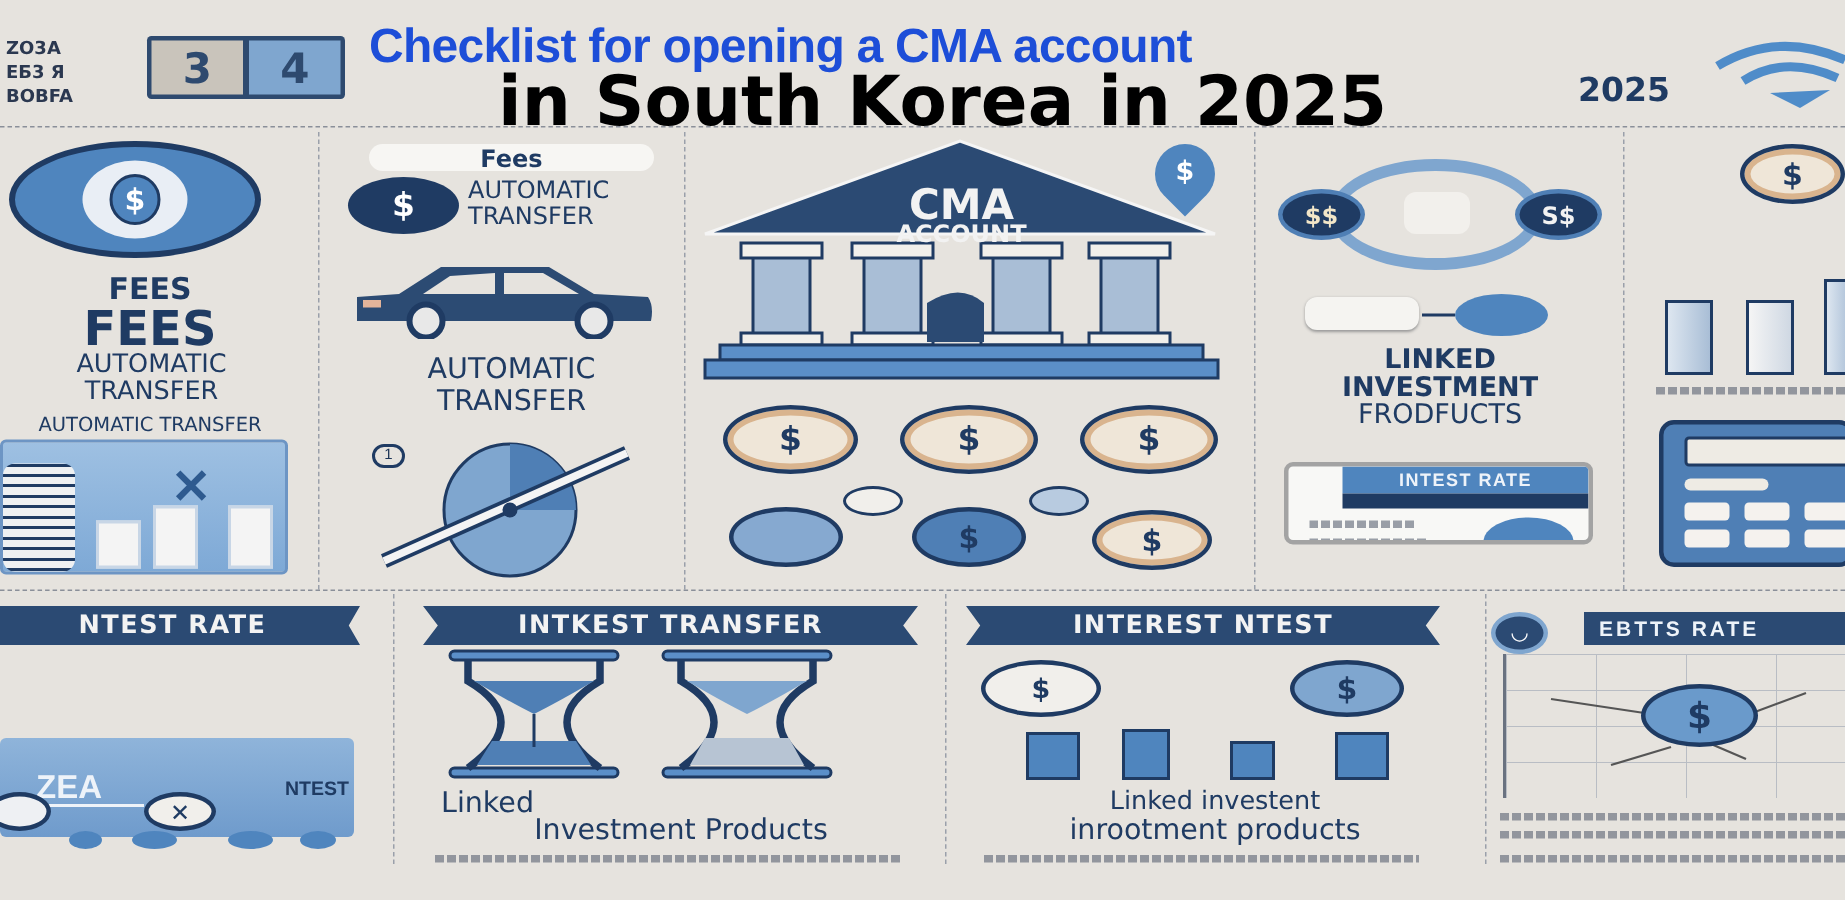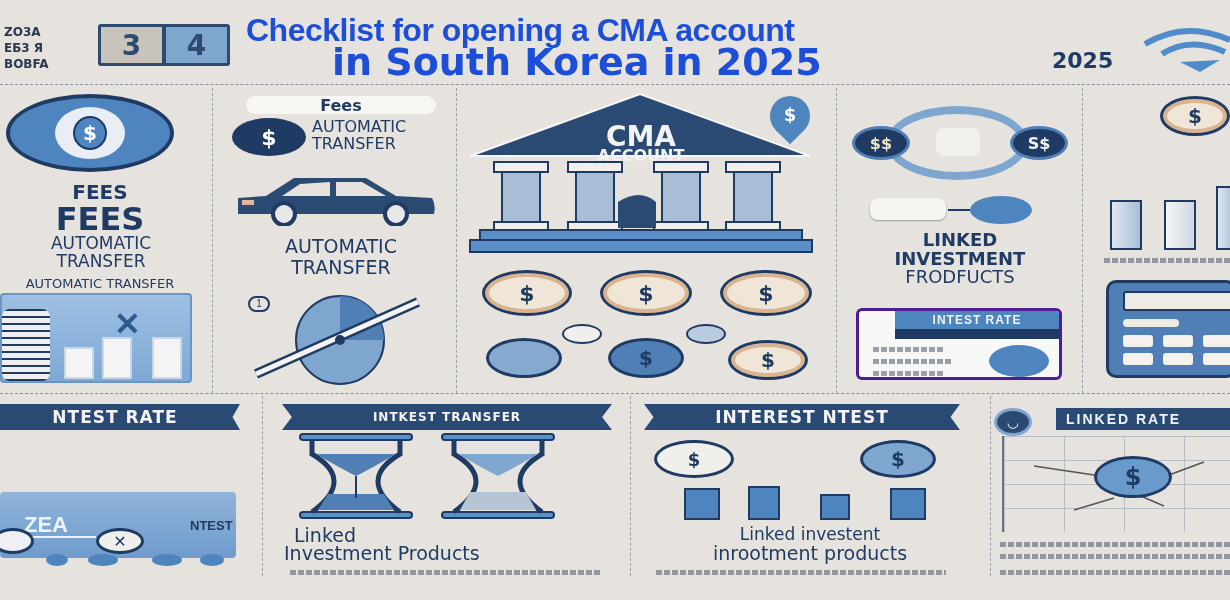--- a/index.html
+++ b/index.html
@@ -9,21 +9,21 @@
   .dotline { position: absolute; border-top: 1px dashed #8a8f99; }
   .vdot { position: absolute; border-left: 1px dashed #9aa0aa; }
 
   
   .hdr-left { left: 4px; top: 24px; font-size: 12px; font-weight: bold; line-height: 16px; color: #2b3850; font-family: "DejaVu Sans", sans-serif; }
   .flip { left: 98px; top: 24px; width: 132px; height: 42px; background: #2e4a6f; border-radius: 3px; display: flex; gap: 4px; padding: 3px; }
   .flip div { flex: 1; display: flex; align-items: center; justify-content: center; font-size: 28px; font-weight: bold; font-family: "DejaVu Sans", sans-serif; }
   .flip .d1 { background: #c9c4bb; color: #2e4a6f; }
   .flip .d2 { background: #7fa6cf; color: #2e4a6f; }
   .title1 { left: 246px; top: 12px; width: 760px; font-size: 32px; font-weight: bold; color: #1d4ed8; font-family: Liberation Sans, sans-serif; letter-spacing: -0.5px; white-space: nowrap; }
-  .title2 { left: 332px; top: 40px; font-size: 38px; font-weight: bold; color: #1d4ed8; font-family: "DejaVu Sans", sans-serif; white-space: nowrap; }
+  .title2 { left: 332px; top: 40px; font-size: 46px; font-weight: bold; color: #000000; font-family: "DejaVu Sans", sans-serif; white-space: nowrap; }
   .yr { left: 1052px; top: 48px; font-size: 22px; font-weight: bold; color: #1f3b63; font-family: "DejaVu Sans", sans-serif; }
 
   
   .coin { position: absolute; border-radius: 50%; display: flex; align-items: center; justify-content: center; font-weight: bold; font-family: "DejaVu Sans", sans-serif; }
   .coin-tan { background: #efe6d8; border: 3px solid #1f3b63; box-shadow: inset 0 0 0 4px #d9b48e; color: #1f3b63; }
   .coin-blue { background: #4f7fb5; border: 3px solid #1f3b63; color: #1f3b63; }
   .coin-light { background: #f1efeb; border: 3px solid #1f3b63; color: #1f3b63; }
 
   .lbl { position: absolute; font-weight: bold; font-family: "DejaVu Sans", sans-serif; color: #1f3b63; text-align: center; white-space: nowrap; }
 
@@ -140,21 +140,21 @@
 <div class="abs" style="left:886px;top:106px;width:142px;height:74px;border:8px solid #7fa6cf;border-radius:50%;"></div>
 <div class="coin" style="left:852px;top:126px;width:58px;height:34px;background:#1f3b63;border:3px solid #4f7fb5;color:#f2e6c8;font-size:16px;">$$</div>
 <div class="coin" style="left:1010px;top:126px;width:58px;height:34px;background:#1f3b63;border:3px solid #4f7fb5;color:#f2f2f2;font-size:16px;">S$</div>
 <div class="abs" style="left:936px;top:128px;width:44px;height:28px;background:#f2f0ec;border-radius:8px;"></div>
 <div class="abs" style="left:870px;top:198px;width:76px;height:22px;background:#f5f4f1;border-radius:8px;box-shadow:0 1px 2px #999;"></div>
 <div class="abs" style="left:948px;top:209px;width:22px;border-top:2px solid #1f3b63;"></div>
 <div class="coin" style="left:970px;top:196px;width:62px;height:28px;background:#4f85be;"></div>
 <div class="lbl" style="left:840px;top:230px;width:240px;font-size:18px;line-height:19px;">LINKED</div>
 <div class="lbl" style="left:840px;top:249px;width:240px;font-size:18px;line-height:19px;">INVESTMENT</div>
 <div class="lbl" style="left:840px;top:267px;width:240px;font-size:18px;line-height:19px;font-weight:normal;">FRODFUCTS</div>
-<div class="abs" style="left:856px;top:308px;width:206px;height:72px;background:#f8f8f6;border:3px solid #4c1d95;border-radius:6px;overflow:hidden;padding-left:36px;">
+<div class="abs" style="left:856px;top:308px;width:206px;height:55px;background:#f8f8f6;border:3px solid #a3a3a3;border-radius:6px;overflow:hidden;padding-left:36px;">
   <div style="height:18px;background:#4f85be;color:#eef3f9;font-size:12px;font-weight:bold;text-align:center;line-height:18px;letter-spacing:1px;">INTEST RATE</div>
   <div style="height:10px;background:#1f3b63;"></div>
   <div class="fine" style="left:14px;top:36px;width:70px;"></div>
   <div class="fine" style="left:14px;top:48px;width:78px;"></div>
   <div class="fine" style="left:14px;top:60px;width:72px;"></div>
   <div class="coin" style="left:130px;top:34px;width:60px;height:32px;background:#4f85be;"></div>
 </div>
 
 <div class="coin coin-tan" style="left:1160px;top:96px;width:70px;height:40px;font-size:20px;">$</div>
 <div class="bar" style="left:1110px;top:200px;width:32px;height:50px;background:linear-gradient(90deg,#dde6f0,#a9bed6);"></div>
@@ -178,53 +178,53 @@
   <div class="abs" style="left:190px;top:26px;font-size:13px;font-weight:bold;color:#1f3b63;">NTEST</div>
   <div class="abs" style="left:8px;top:44px;width:88px;border-top:2px solid #eef3f9;"></div>
 </div>
 <div class="coin coin-light" style="left:96px;top:528px;width:48px;height:26px;font-size:16px;">✕</div>
 <div class="coin coin-blue" style="left:-8px;top:528px;width:42px;height:26px;background:#eef0f3;"></div>
 <div class="coin" style="left:46px;top:554px;width:22px;height:12px;background:#4f85be;"></div>
 <div class="coin" style="left:88px;top:554px;width:30px;height:12px;background:#4f85be;"></div>
 <div class="coin" style="left:152px;top:554px;width:30px;height:12px;background:#4f85be;"></div>
 <div class="coin" style="left:200px;top:554px;width:24px;height:12px;background:#4f85be;"></div>
 
-<div class="ribbon" style="left:282px;top:404px;width:330px;height:26px;font-size:12px;">INTKEST TRANSFER</div>
+<div class="ribbon" style="left:282px;top:404px;width:330px;height:26px;font-size:17px;">INTKEST TRANSFER</div>
 <svg class="abs" style="left:298px;top:432px" width="120" height="88">
   <rect x="2" y="2" width="112" height="6" rx="3" fill="#5b8fc8" stroke="#1f3b63" stroke-width="2"></rect>
   <rect x="2" y="80" width="112" height="6" rx="3" fill="#5b8fc8" stroke="#1f3b63" stroke-width="2"></rect>
   <path d="M14 8 L14 22 Q58 48 14 80 M102 8 L102 22 Q58 48 102 80" stroke="#1f3b63" stroke-width="5" fill="none"></path>
   <path d="M18 22 L98 22 Q74 36 58 44 Q42 36 18 22 Z" fill="#4f7fb5"></path>
   <path d="M30 62 L86 62 L96 78 L20 78 Z" fill="#4f7fb5"></path>
   <line x1="58" y1="44" x2="58" y2="66" stroke="#1f3b63" stroke-width="2"></line>
 </svg>
 <svg class="abs" style="left:440px;top:432px" width="120" height="88">
   <rect x="2" y="2" width="112" height="6" rx="3" fill="#5b8fc8" stroke="#1f3b63" stroke-width="2"></rect>
   <rect x="2" y="80" width="112" height="6" rx="3" fill="#5b8fc8" stroke="#1f3b63" stroke-width="2"></rect>
   <path d="M14 8 L14 22 Q58 48 14 80 M102 8 L102 22 Q58 48 102 80" stroke="#1f3b63" stroke-width="5" fill="none"></path>
   <path d="M18 22 L98 22 Q74 36 58 44 Q42 36 18 22 Z" fill="#7fa6cf"></path>
   <path d="M30 60 L86 60 L96 78 L20 78 Z" fill="#b7c4d3"></path>
 </svg>
 <div class="lbl" style="left:294px;top:524px;width:120px;font-size:19px;text-align:left;font-weight:normal;">Linked</div>
-<div class="lbl" style="left:284px;top:542px;width:340px;font-size:19px;text-align:left;font-weight:normal;">Investment Products</div>
+<div class="lbl" style="left:284px;top:542px;width:340px;font-size:19px;text-align:center;font-weight:normal;">Investment Products</div>
 <div class="fine" style="left:290px;top:570px;width:312px;"></div>
 
 <div class="ribbon" style="left:644px;top:404px;width:316px;height:26px;font-size:17px;">INTEREST NTEST</div>
 <div class="coin coin-light" style="left:654px;top:440px;width:80px;height:38px;font-size:18px;">$</div>
 <div class="coin coin-blue" style="left:860px;top:440px;width:76px;height:38px;font-size:20px;background:#7fa6cf;">$</div>
 <div class="bar" style="left:684px;top:488px;width:36px;height:32px;background:#4f85be;"></div>
 <div class="bar" style="left:748px;top:486px;width:32px;height:34px;background:#4f85be;"></div>
 <div class="bar" style="left:820px;top:494px;width:30px;height:26px;background:#4f85be;"></div>
 <div class="bar" style="left:890px;top:488px;width:36px;height:32px;background:#4f85be;"></div>
 <div class="lbl" style="left:640px;top:524px;width:340px;font-size:17px;font-weight:normal;">Linked investent</div>
 <div class="lbl" style="left:640px;top:542px;width:340px;font-size:19px;font-weight:normal;">inrootment products</div>
 <div class="fine" style="left:656px;top:570px;width:290px;"></div>
 
 <div class="coin" style="left:994px;top:408px;width:38px;height:28px;background:#2b4a73;border:3px solid #7fa6cf;color:#fff;font-size:14px;">◡</div>
-<div class="abs" style="left:1056px;top:408px;width:174px;height:22px;background:#2b4a73;color:#eef3f9;font-size:14px;font-weight:bold;line-height:22px;padding-left:10px;letter-spacing:2px;">LINKED RATE</div>
+<div class="abs" style="left:1056px;top:408px;width:174px;height:22px;background:#2b4a73;color:#eef3f9;font-size:14px;font-weight:bold;line-height:22px;padding-left:10px;letter-spacing:2px;">EBTTS RATE</div>
 <div class="abs" style="left:1002px;top:436px;width:228px;height:96px;background:
   linear-gradient(#b9bdc4 1px, transparent 1px) 0 0/100% 24px,
   linear-gradient(90deg,#b9bdc4 1px, transparent 1px) 0 0/60px 100%;
   border-left:2px solid #6a7280;">
   <svg class="abs" style="left:0;top:0" width="228" height="96">
     <line x1="30" y1="30" x2="110" y2="42" stroke="#555" stroke-width="1.5"></line>
     <line x1="200" y1="26" x2="130" y2="52" stroke="#555" stroke-width="1.5"></line>
     <line x1="70" y1="74" x2="110" y2="62" stroke="#555" stroke-width="1.5"></line>
     <line x1="160" y1="70" x2="132" y2="58" stroke="#555" stroke-width="1.5"></line>
   </svg>

